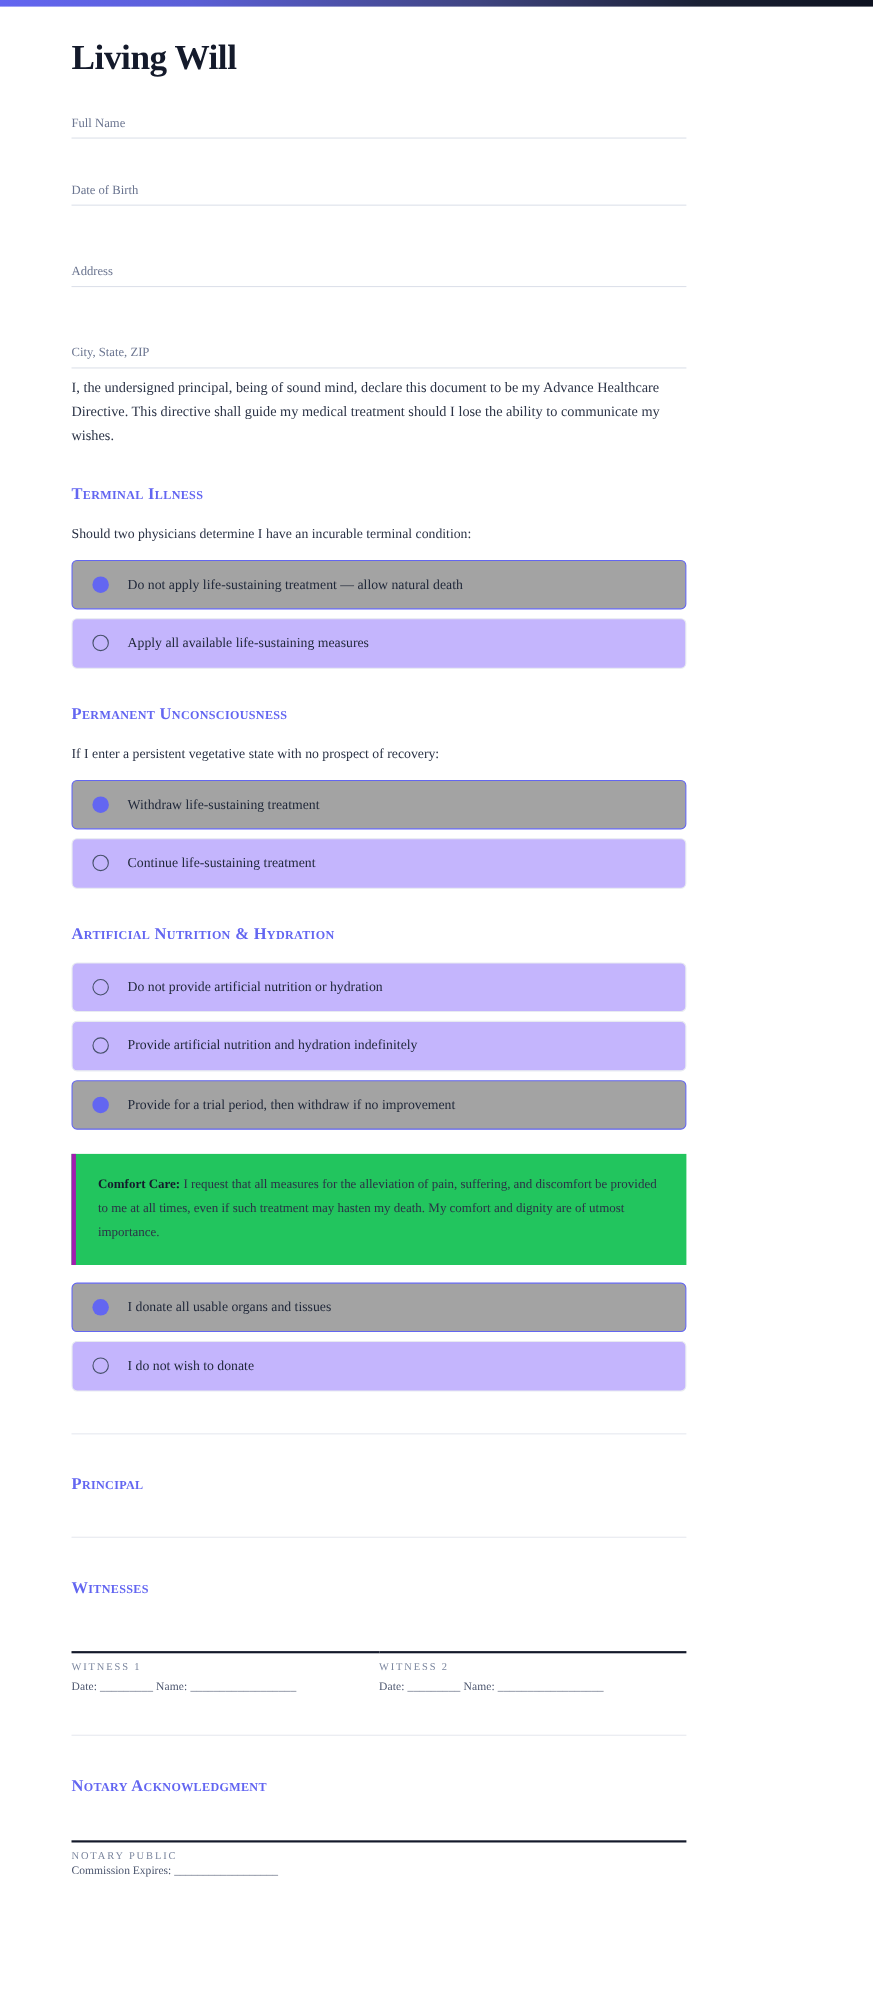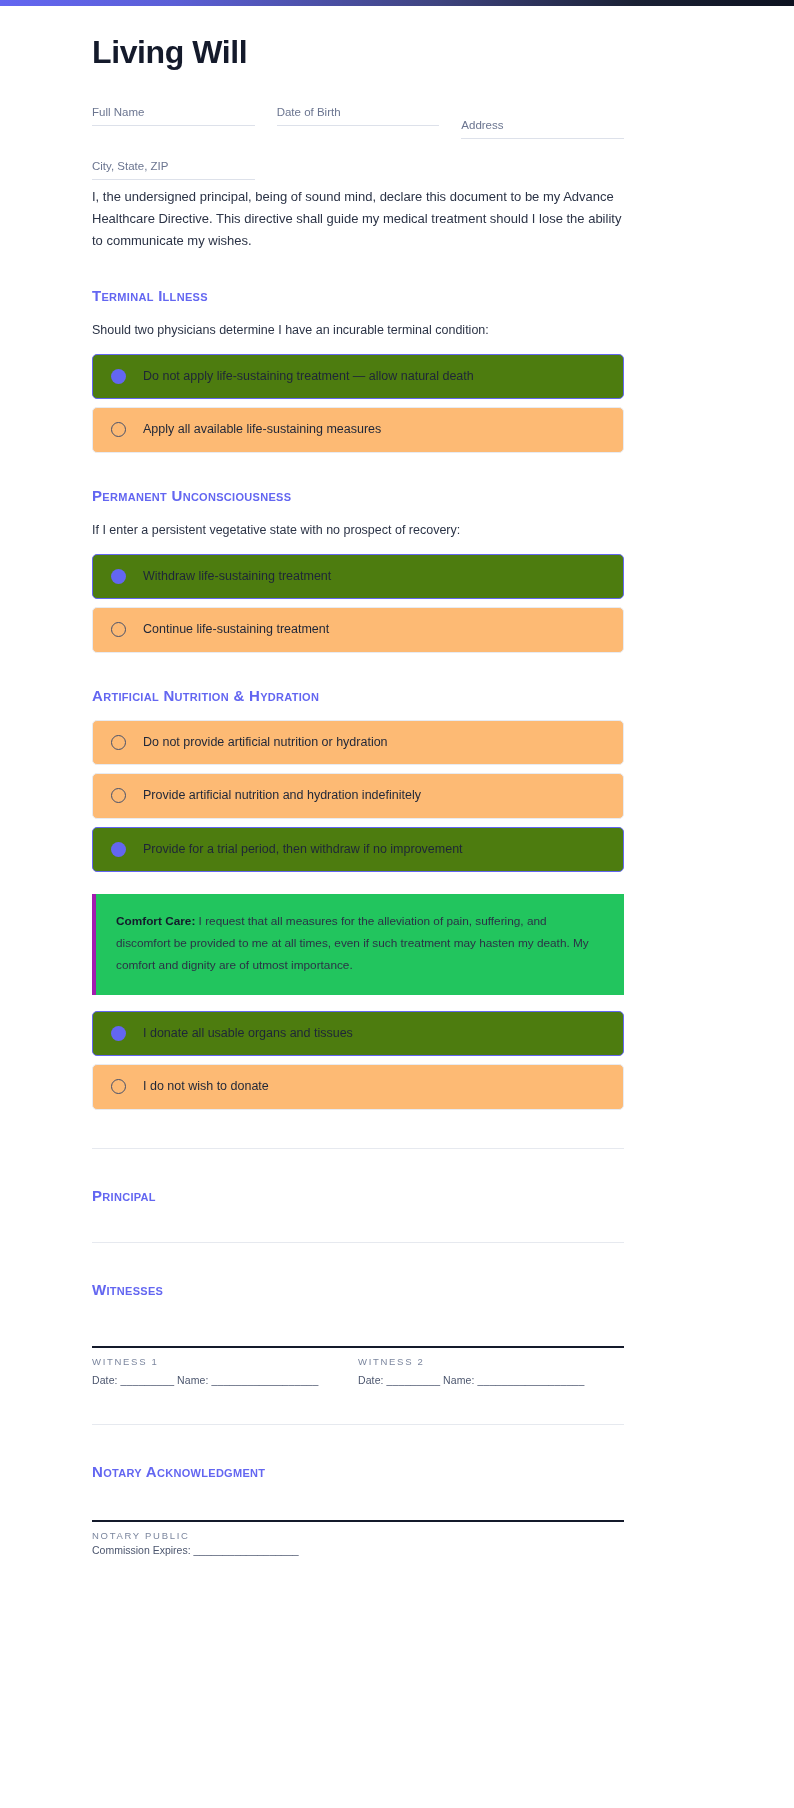--- a/index.html
+++ b/index.html
@@ -18,21 +18,22 @@
 
   
   .top-bar {
     height: 6px;
     width: 100%;
     background: linear-gradient(90deg, #6366f1 0%, #5b5fd6 22%, #3f4480 55%, #1b2135 80%, #0d1220 100%);
   }
 
   
   .page {
-    padding: 30px 170px 40px 92px;
+    padding: 30px 170px 40px 65px;
+    font-family: Liberation Serif, serif;
   }
 
   
   .doc-title {
     font-size: 32px;
     font-weight: bold;
     letter-spacing: -0.4px;
     color: #141a2b;
     margin: 0 0 16px 0;
     line-height: 1.05;
@@ -43,24 +44,25 @@
     color: #ffffff;
     font-size: 10px;
     font-weight: bold;
     letter-spacing: 2.1px;
     padding: 7px 13px 6px 13px;
   }
 
   
   .field-grid {
     display: grid;
-    grid-template-columns: 1fr 1fr 1fr;
+    grid-template-columns: 1fr;
     column-gap: 22px;
     row-gap: 0;
     margin-top: 28px;
+    gap: 33px;
   }
   .field {
     padding-top: 8px;
   }
   .field-label {
     font-size: 11.5px;
     color: #6b7590;
     padding-bottom: 7px;
   }
   .field-rule {
@@ -96,26 +98,26 @@
   
   .options { margin-top: 14px; }
   .option {
     display: flex;
     align-items: center;
     gap: 17px;
     border: 1px solid #e8ebf1;
     border-radius: 5px;
     padding: 13px 18px;
     margin-bottom: 8px;
-    background: #fdba74;
+    background: #c4b5fd;
     min-height: 45px;
   }
   .option.selected {
     border-color: #6366f1;
-    background: #4d7c0f;
+    background: #a3a3a3;
   }
   .radio {
     width: 15px;
     height: 15px;
     min-width: 15px;
     border-radius: 50%;
     border: 1.6px solid #46506b;
     background: transparent;
   }
   .option.selected .radio {

